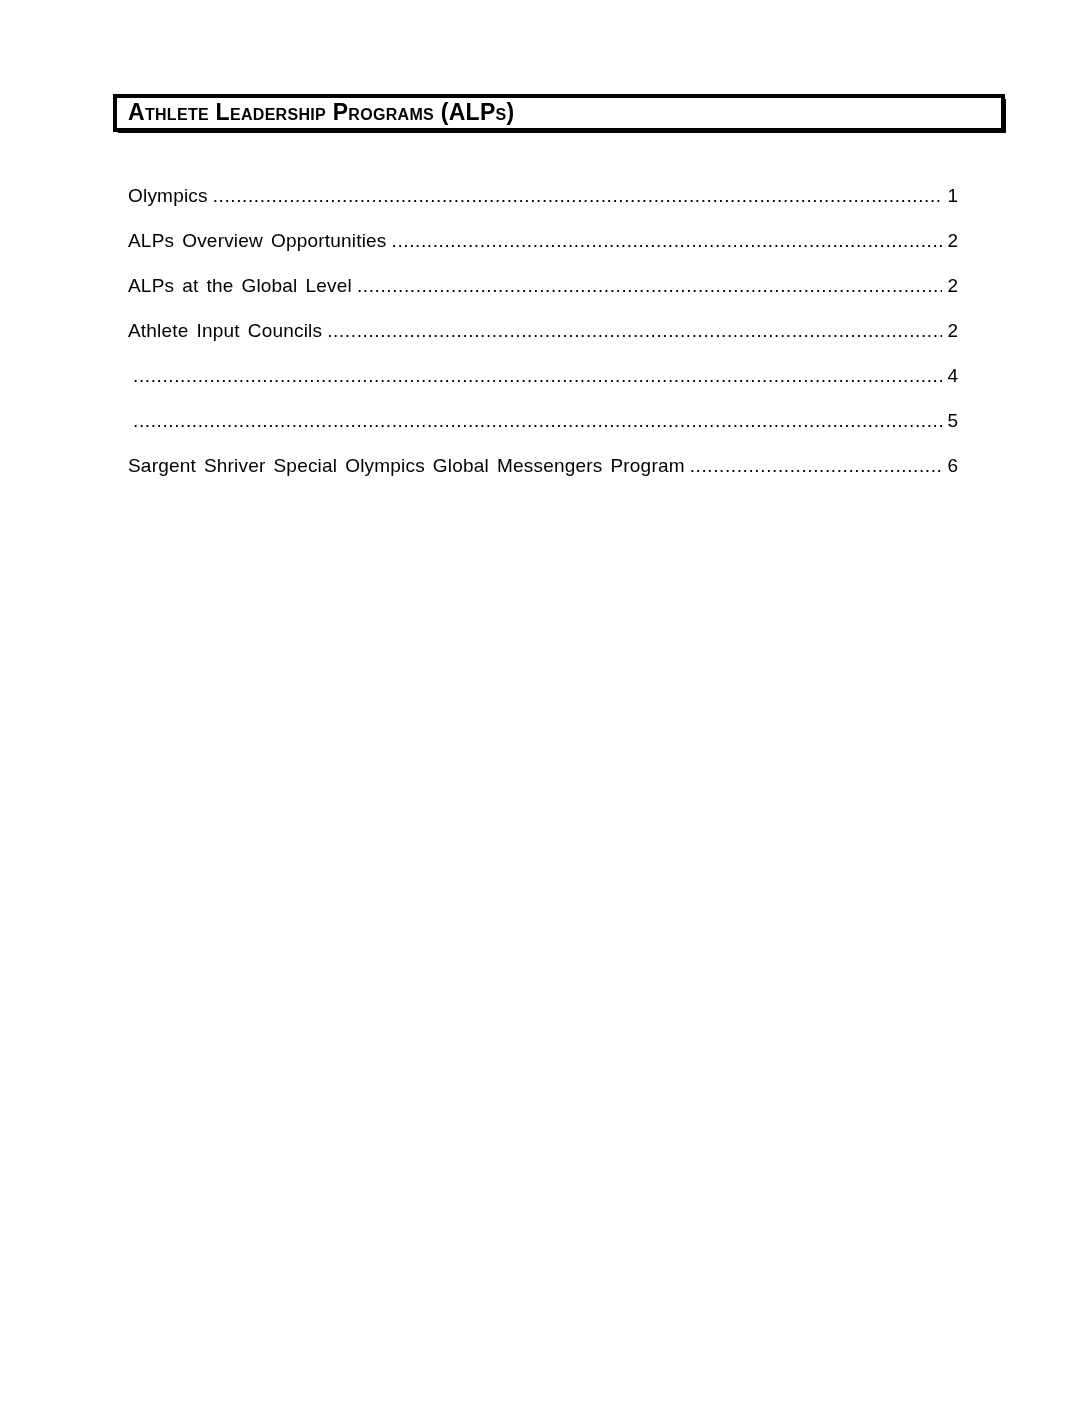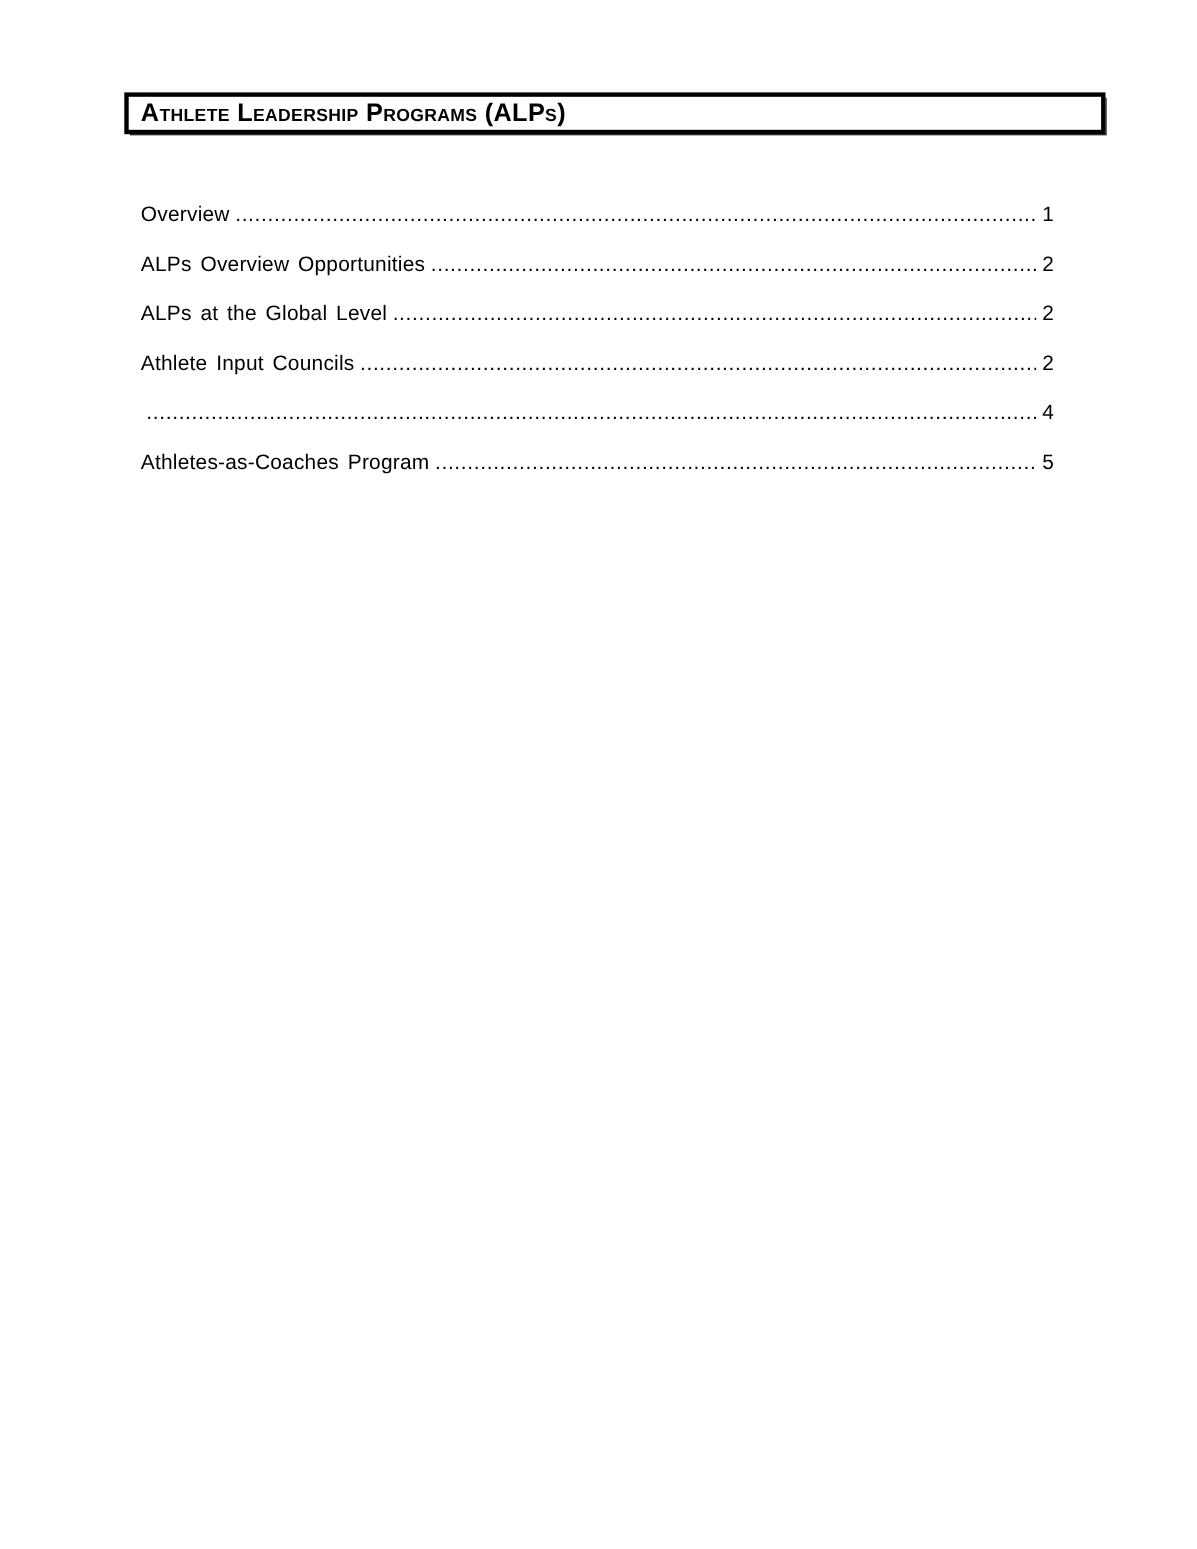--- a/index.html
+++ b/index.html
@@ -12,21 +12,21 @@
     width: 1088px;
     height: 1408px;
     background: #ffffff;
     color: #000000;
     font-family: "Liberation Sans", sans-serif;
     overflow: hidden;
   }
   .header-box {
     position: absolute;
     left: 113px;
-    top: 84px;
+    top: 94px;
     width: 892px;
     height: 38px;
     box-sizing: border-box;
     border: 4px solid #000000;
     box-shadow: 3px 3px 0 -2px #000000;
     background: #ffffff;
     display: flex;
     align-items: center;
     padding: 0 11px;
   }
@@ -78,21 +78,21 @@
 <body>
 
 <div class="page">
 
   <div class="header-box">
     <span class="header-title">Athlete Leadership Programs (ALPs)</span>
   </div>
 
   <nav class="toc">
   <div class="toc-row">
-    <span class="toc-label">Overview</span>
+    <span class="toc-label">Olympics</span>
     <span class="toc-dots"></span>
     <span class="toc-page">1</span>
   </div>
 
   <div class="toc-row">
     <span class="toc-label">ALPs Overview Opportunities</span>
     <span class="toc-dots"></span>
     <span class="toc-page">2</span>
   </div>
 
@@ -108,20 +108,24 @@
     <span class="toc-page">2</span>
   </div>
 
 
   <div class="toc-row">
     <span class="toc-dots"></span>
     <span class="toc-page">4</span>
   </div>
 
   <div class="toc-row">
-    <span class="toc-label">Athletes-as-Coaches Program</span>
     <span class="toc-dots"></span>
     <span class="toc-page">5</span>
   </div>
 
+  <div class="toc-row">
+    <span class="toc-label">Sargent Shriver Special Olympics Global Messengers Program</span>
+    <span class="toc-dots"></span>
+    <span class="toc-page">6</span>
+  </div>
 </nav>
 
 </div>
 
 </body></html>

